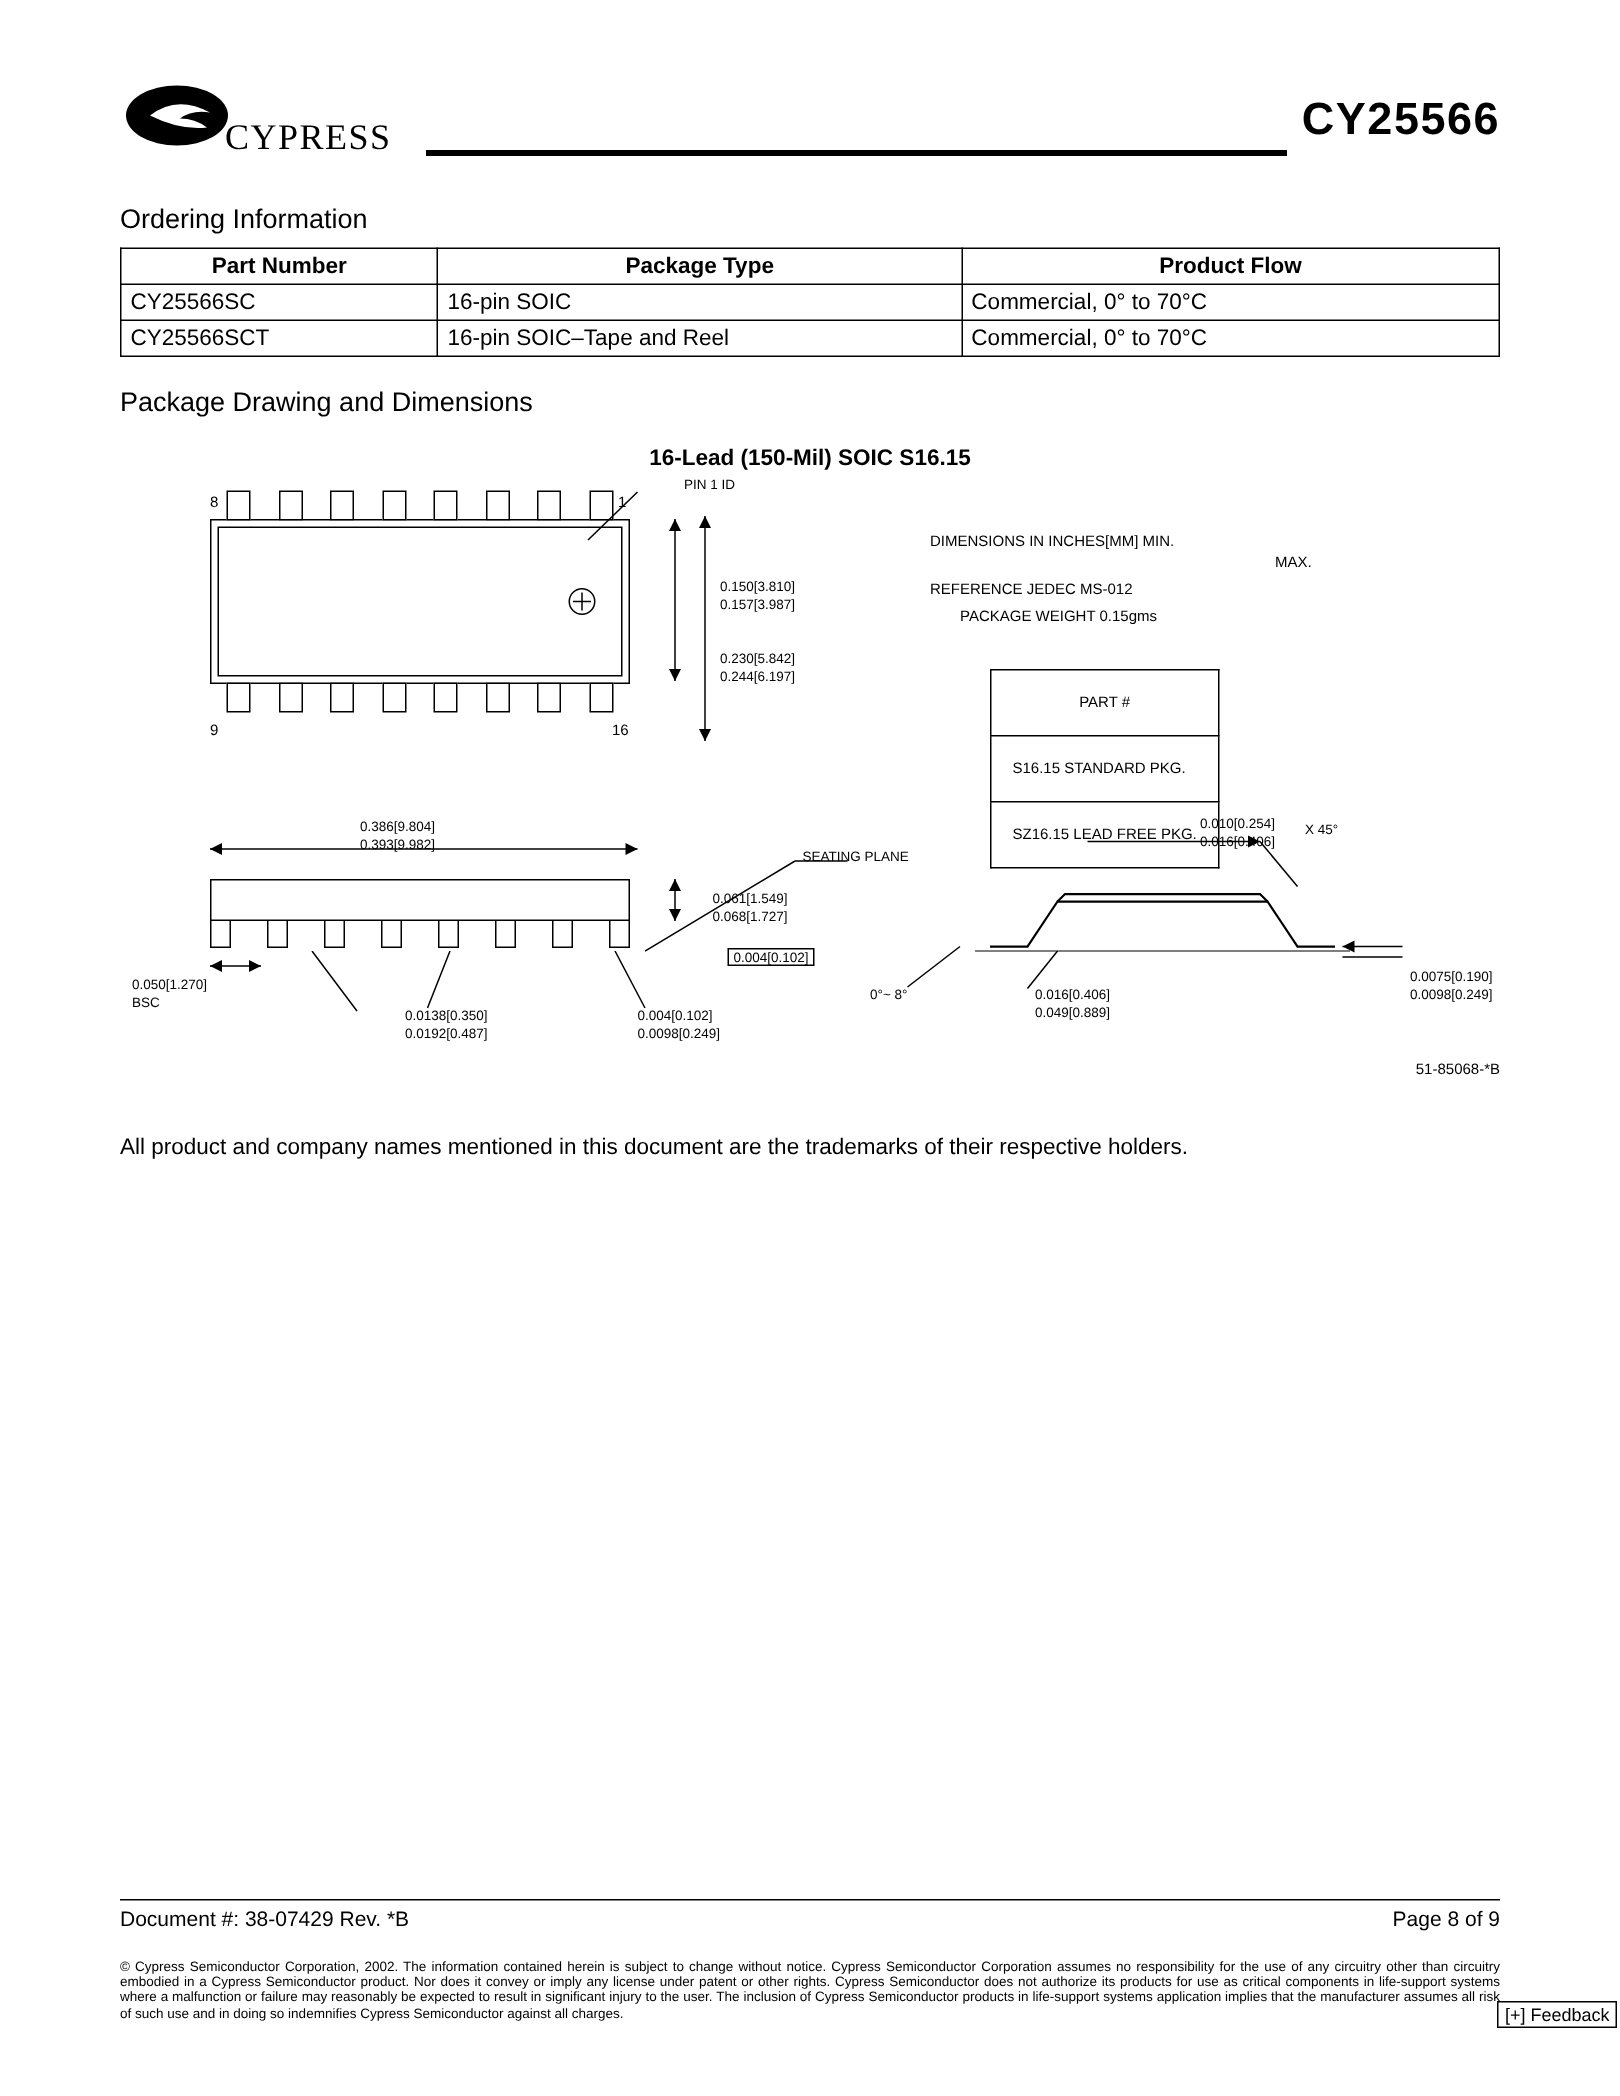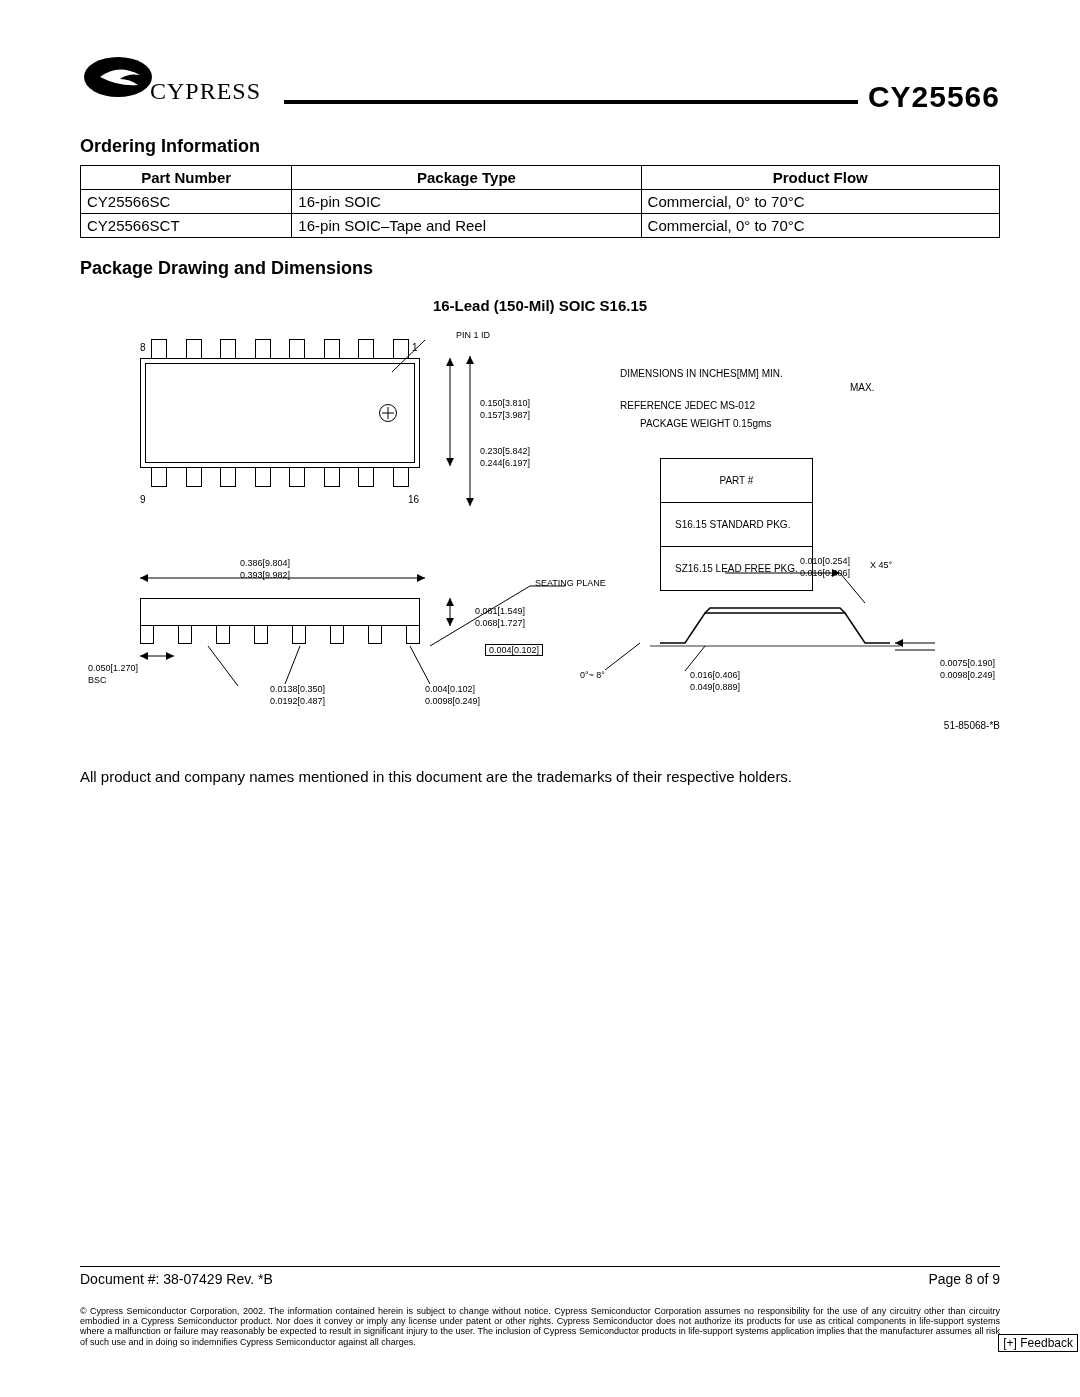--- a/index.html
+++ b/index.html
@@ -14,49 +14,49 @@
   }
   .page {
     padding: 55px 80px 0 80px;
   }
   .logo-svg { width: 200px; height: 58px; }
   .part-title {
     font-size: 30px;
     font-weight: bold;
     letter-spacing: 1px;
     align-self: flex-end;
-    margin-bottom: 2px;
+    margin-bottom: 19px;
   }
   .header-flex {
     display: flex;
     align-items: flex-end;
   }
   h2.section {
     font-size: 18px;
-    font-weight: bold;
+    font-weight: normal;
     margin: 20px 0 8px 0;
   }
   table.order {
     width: 100%;
     border-collapse: collapse;
     font-size: 15px;
   }
   table.order th, table.order td {
     border: 1px solid #000;
     padding: 2px 6px;
     text-align: left;
     height: 24px;
     vertical-align: middle;
   }
   table.order th { text-align: center; font-weight: bold; }
   .pkg-title {
     text-align: center;
     font-weight: bold;
     font-size: 15px;
-    margin: 18px 0 14px 0;
+    margin: 18px 0 2px 0;
   }
   .diagram-area {
     position: relative;
     width: 920px;
     height: 420px;
     margin: 0 auto;
     font-size: 10px;
   }
   .abs { position: absolute; }
   .small { font-size: 10px; }

